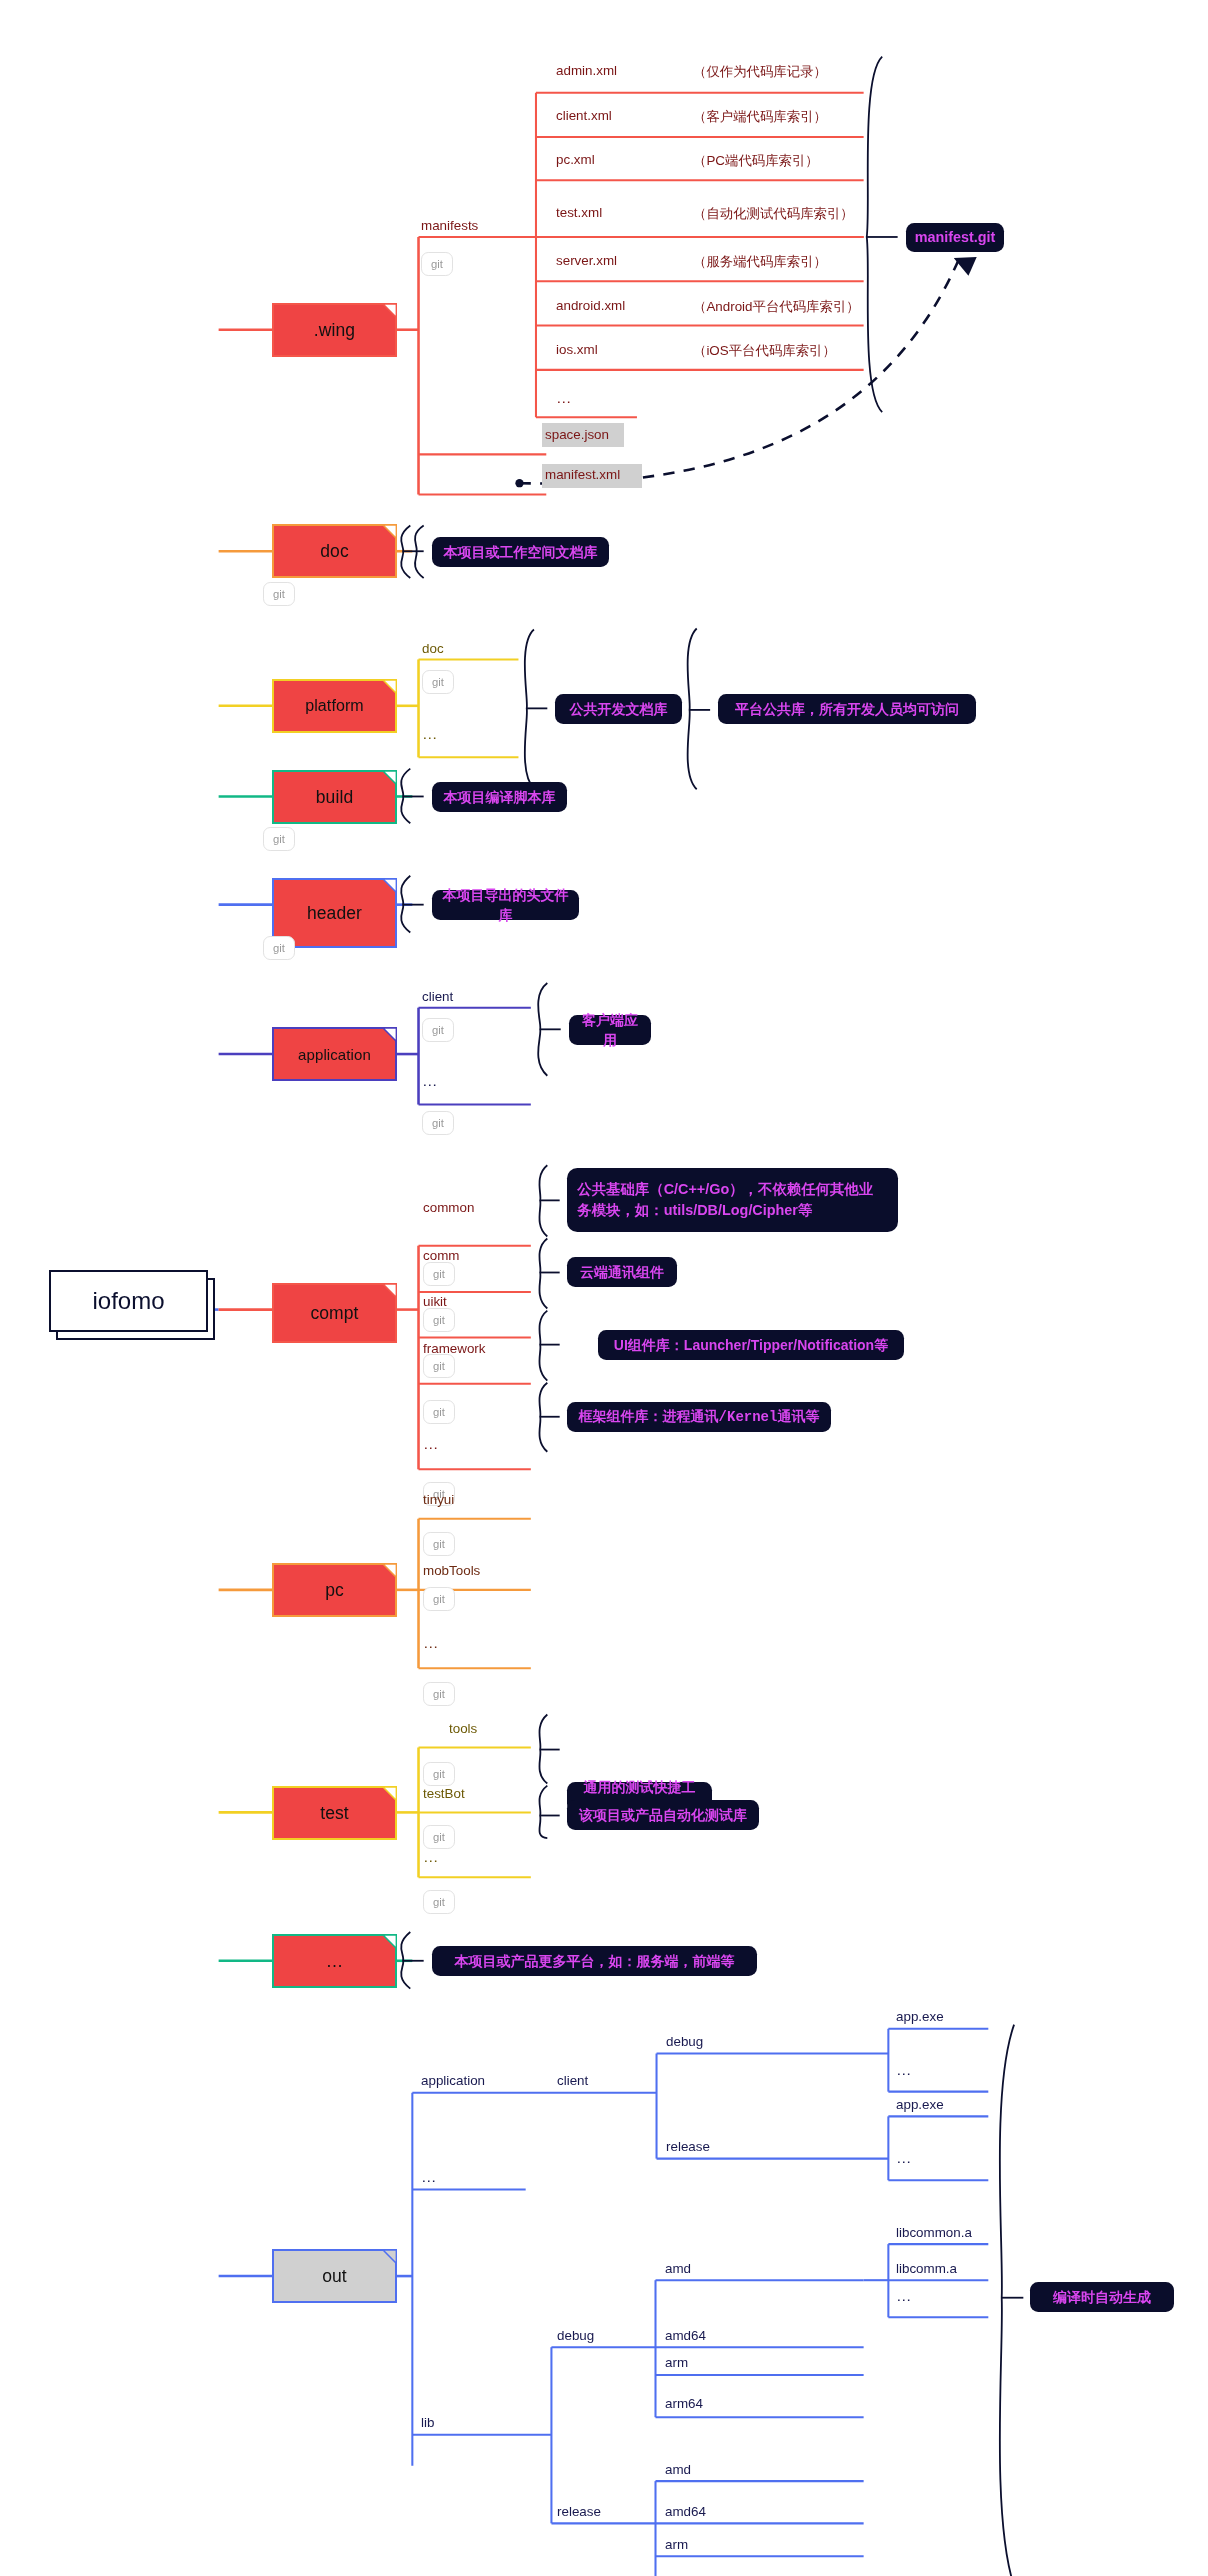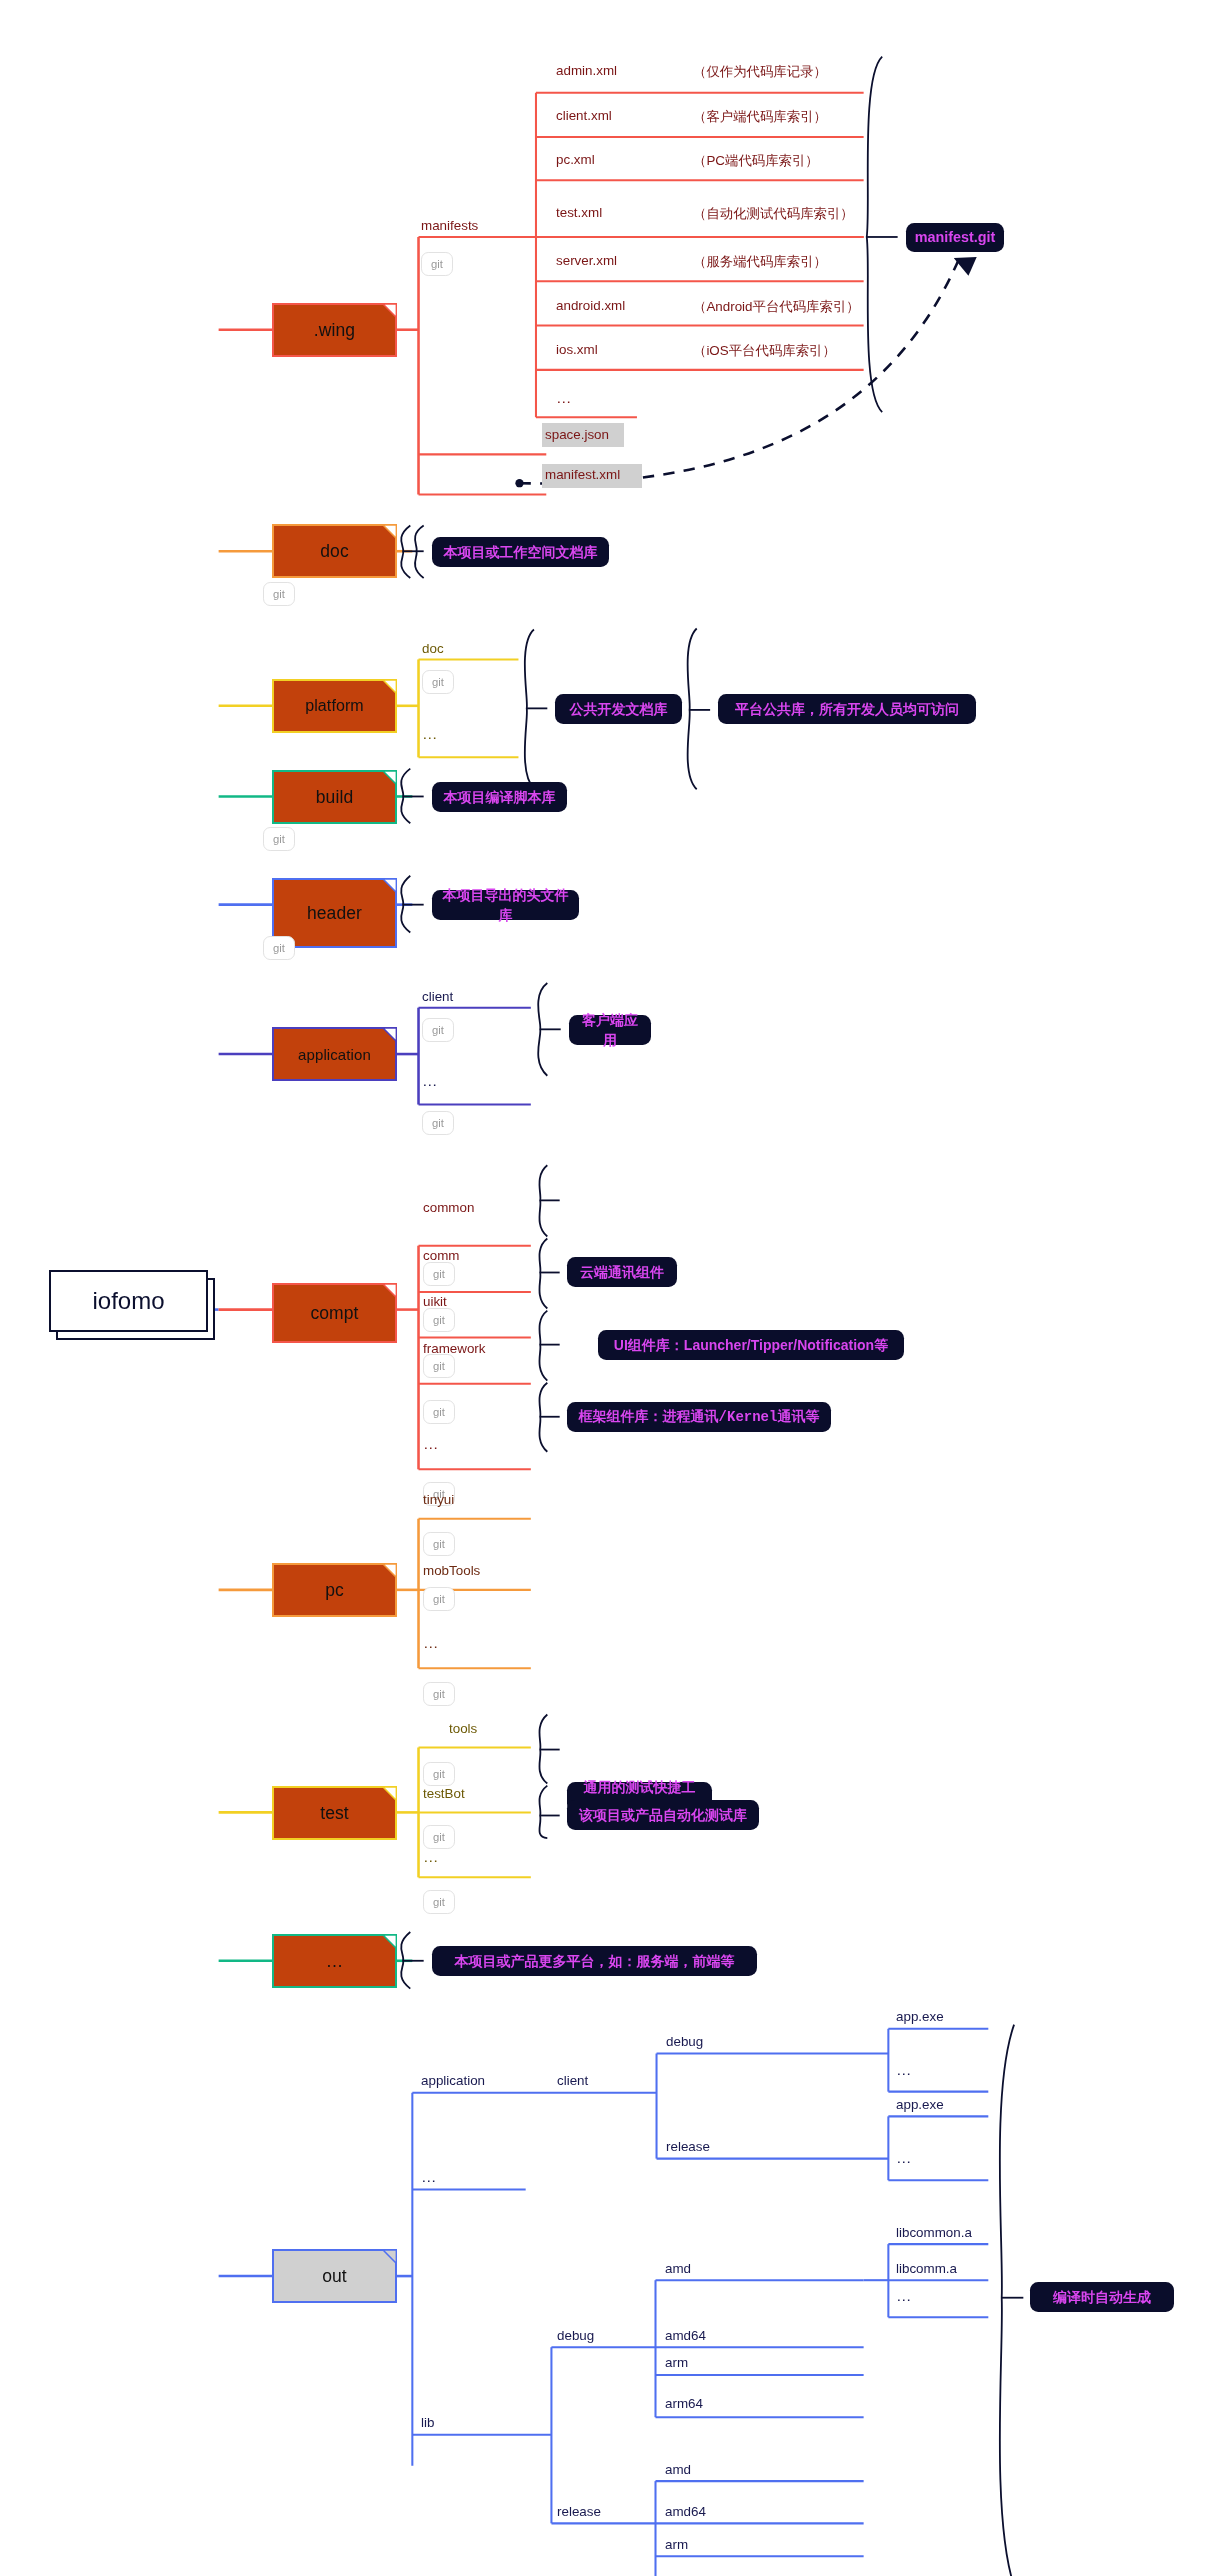--- a/index.html
+++ b/index.html
@@ -1,21 +1,21 @@
 <!DOCTYPE html>
 <html style="font-size:8.2px"><head>
 <meta charset="utf-8">
 <style>
   html,body{margin:0;padding:0;background:#ffffff;}
   body{font-family:"Liberation Sans","DejaVu Sans",sans-serif;}
   #stage{position:relative;width:1209px;height:2647px;background:#fff;overflow:hidden;}
   svg#wires{position:absolute;left:0;top:0;width:1209px;height:2647px;pointer-events:none;}
 
   
-  .doc-node{position:absolute;box-sizing:border-box;background:#c2410c;border:2.1px solid #888;
+  .doc-node{position:absolute;box-sizing:border-box;background:#ef4444;border:2.1px solid #888;
             display:flex;align-items:center;justify-content:center;}
   .doc-node .fold{position:absolute;right:-1px;top:-1px;width:13.4px;height:13.4px;}
   .doc-node .lbl{font-size:17.5px;color:#111;font-weight:400;letter-spacing:0.1px;}
 
   .root-node{position:absolute;box-sizing:border-box;background:#fff;border:2.6px solid #0b0f2e;
              display:flex;align-items:center;justify-content:center;z-index:5;}
   .root-node .lbl{font-size:24px;color:#0b0f2e;}
   .root-shadow{position:absolute;box-sizing:border-box;border:2.6px solid #0b0f2e;background:#fff;z-index:4;}
 
   .pill{position:absolute;box-sizing:border-box;background:#0a0d2b;border-radius:8.2px;
@@ -318,20 +318,22 @@
   <div class="gitchip" style="left:423px;top:1262px;">git</div>
   <div class="leaf" style="left:423px;top:1248px;">comm</div>
   <div class="gitchip" style="left:423px;top:1308px;">git</div>
   <div class="leaf" style="left:423px;top:1294px;">uikit</div>
   <div class="gitchip" style="left:423px;top:1354px;">git</div>
   <div class="leaf" style="left:423px;top:1341px;">framework</div>
   <div class="gitchip" style="left:423px;top:1400px;">git</div>
   <div class="leaf" style="left:423px;top:1435px;font-size:15.5px;">…</div>
   <div class="gitchip" style="left:423px;top:1482px;">git</div>
 
+  <div class="pill wide" style="left:567px;top:1168px;width:331px;height:64px;justify-content:flex-start;text-align:left;font-size:14.4px;">公共基础库（C/C++/Go），不依赖任何其他业
+务模块，如：utils/DB/Log/Cipher等</div>
   <div class="pill" style="left:567px;top:1257px;width:110px;height:30px;">云端通讯组件</div>
   <div class="pill" style="left:569px;top:1330px;width:306px;height:30px;margin-left:29px;">UI组件库：Launcher/Tipper/Notification等</div>
   <div class="pill" style="left:567px;top:1402px;width:264px;height:30px;font-family:Liberation Mono, monospace;">框架组件库：进程通讯/Kernel通讯等</div>
 
   <div class="doc-node" style="left:272px;top:1563px;width:125px;height:54px;border-color:#f59a3c;">
     <span class="lbl">pc</span>
     <svg class="fold" viewBox="0 0 26 26">
         <path d="M0,0 L26,0 L26,26 Z" fill="#fff" stroke="#f59a3c" stroke-width="3"></path>
       </svg>
   </div>

